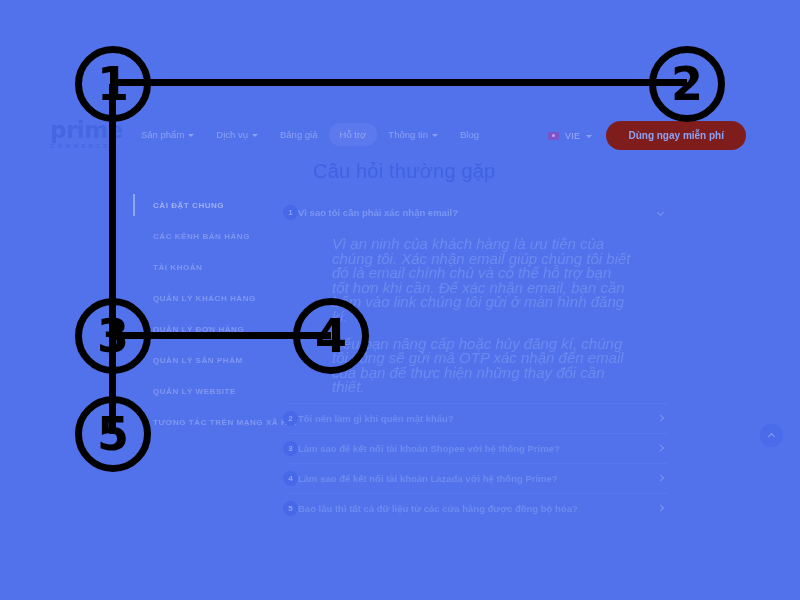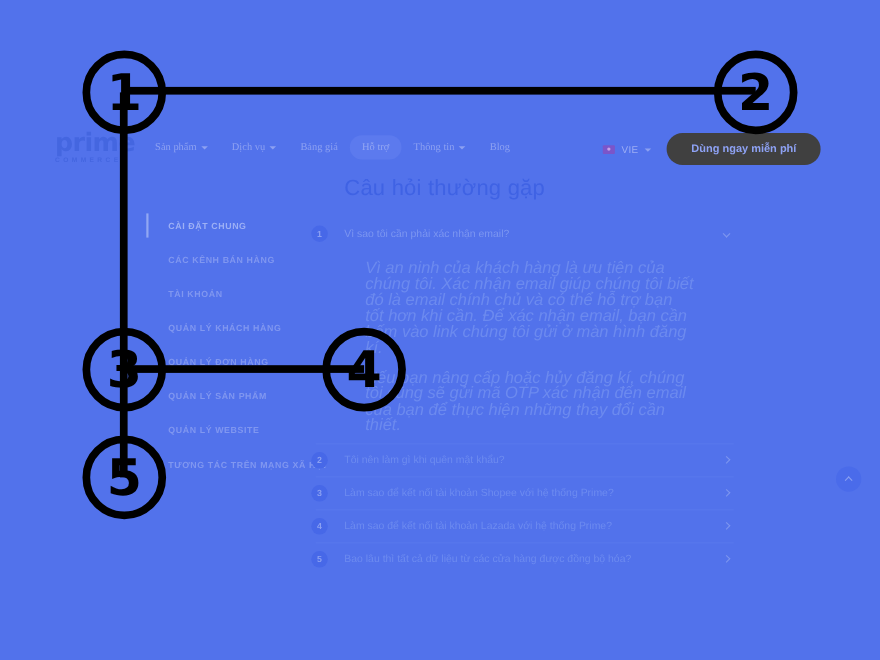--- a/index.html
+++ b/index.html
@@ -21,21 +21,21 @@
     font-size: 23px; font-weight: 700; letter-spacing: -0.5px;
     color: #4466e0; line-height: 21px;
     font-family: "DejaVu Sans", sans-serif;
   }
   .logo-sub {
     font-size: 6px; font-weight: 700; letter-spacing: 3.1px;
     color: #4466e0; margin-top: 2px;
   }
   .nav {
     position: absolute; left: 130px; top: 123px;
-    display: flex; align-items: flex-end; gap: 0px; font-family: Liberation Serif, serif;
+    display: flex; align-items: flex-end; gap: 0px;
   }
   .nav-item {
     display: flex; align-items: center; gap: 4px;
     font-size: 9.5px; color: #8da1f2;
     padding: 6px 11px; border-radius: 11px;
     white-space: nowrap;
   }
   .nav-item.active { background: #5c7aee; color: #93a6f3; }
   .caret {
     width: 0; height: 0;
@@ -54,21 +54,21 @@
   }
   .flag {
     width: 11px; height: 8px; background: #7b55c9;
     border-radius: 1px; position: relative;
   }
   .flag::after {
     content: ""; position: absolute; left: 4px; top: 2.5px;
     width: 3px; height: 3px; background: #c6a0e8; border-radius: 50%;
   }
   .cta {
-    background: #404040; color: #8ea2f4;
+    background: #7f1d1d; color: #8ea2f4;
     font-size: 10px; font-weight: 600;
     padding: 9px 22px; border-radius: 18px;
     border: none; white-space: nowrap;
   }
 
   
   .sidebar {
     position: absolute; left: 133px; top: 190px; width: 165px;
   }
   .side-item {
@@ -97,21 +97,21 @@
     height: 29px; position: relative;
   }
   .faq-num {
     width: 15px; height: 15px; border-radius: 50%;
     background: #4768e8; color: #8ba0f2;
     font-size: 8px; font-weight: 700;
     display: flex; align-items: center; justify-content: center;
     flex: 0 0 auto;
   }
   .faq-q {
-    margin-left: 15px; font-size: 9.5px; font-weight: 400;
+    font-size: 9.5px; font-weight: 700;
     color: #6d8bf0; white-space: nowrap;
   }
   .faq-row.open .faq-q { color: #7c96f1; }
   .chev {
     position: absolute; right: 8px; top: 50%;
     width: 5px; height: 5px;
     border-right: 1.2px solid #7d95ef;
     border-bottom: 1.2px solid #7d95ef;
   }
   .chev.down { transform: translateY(-60%) rotate(45deg); }

